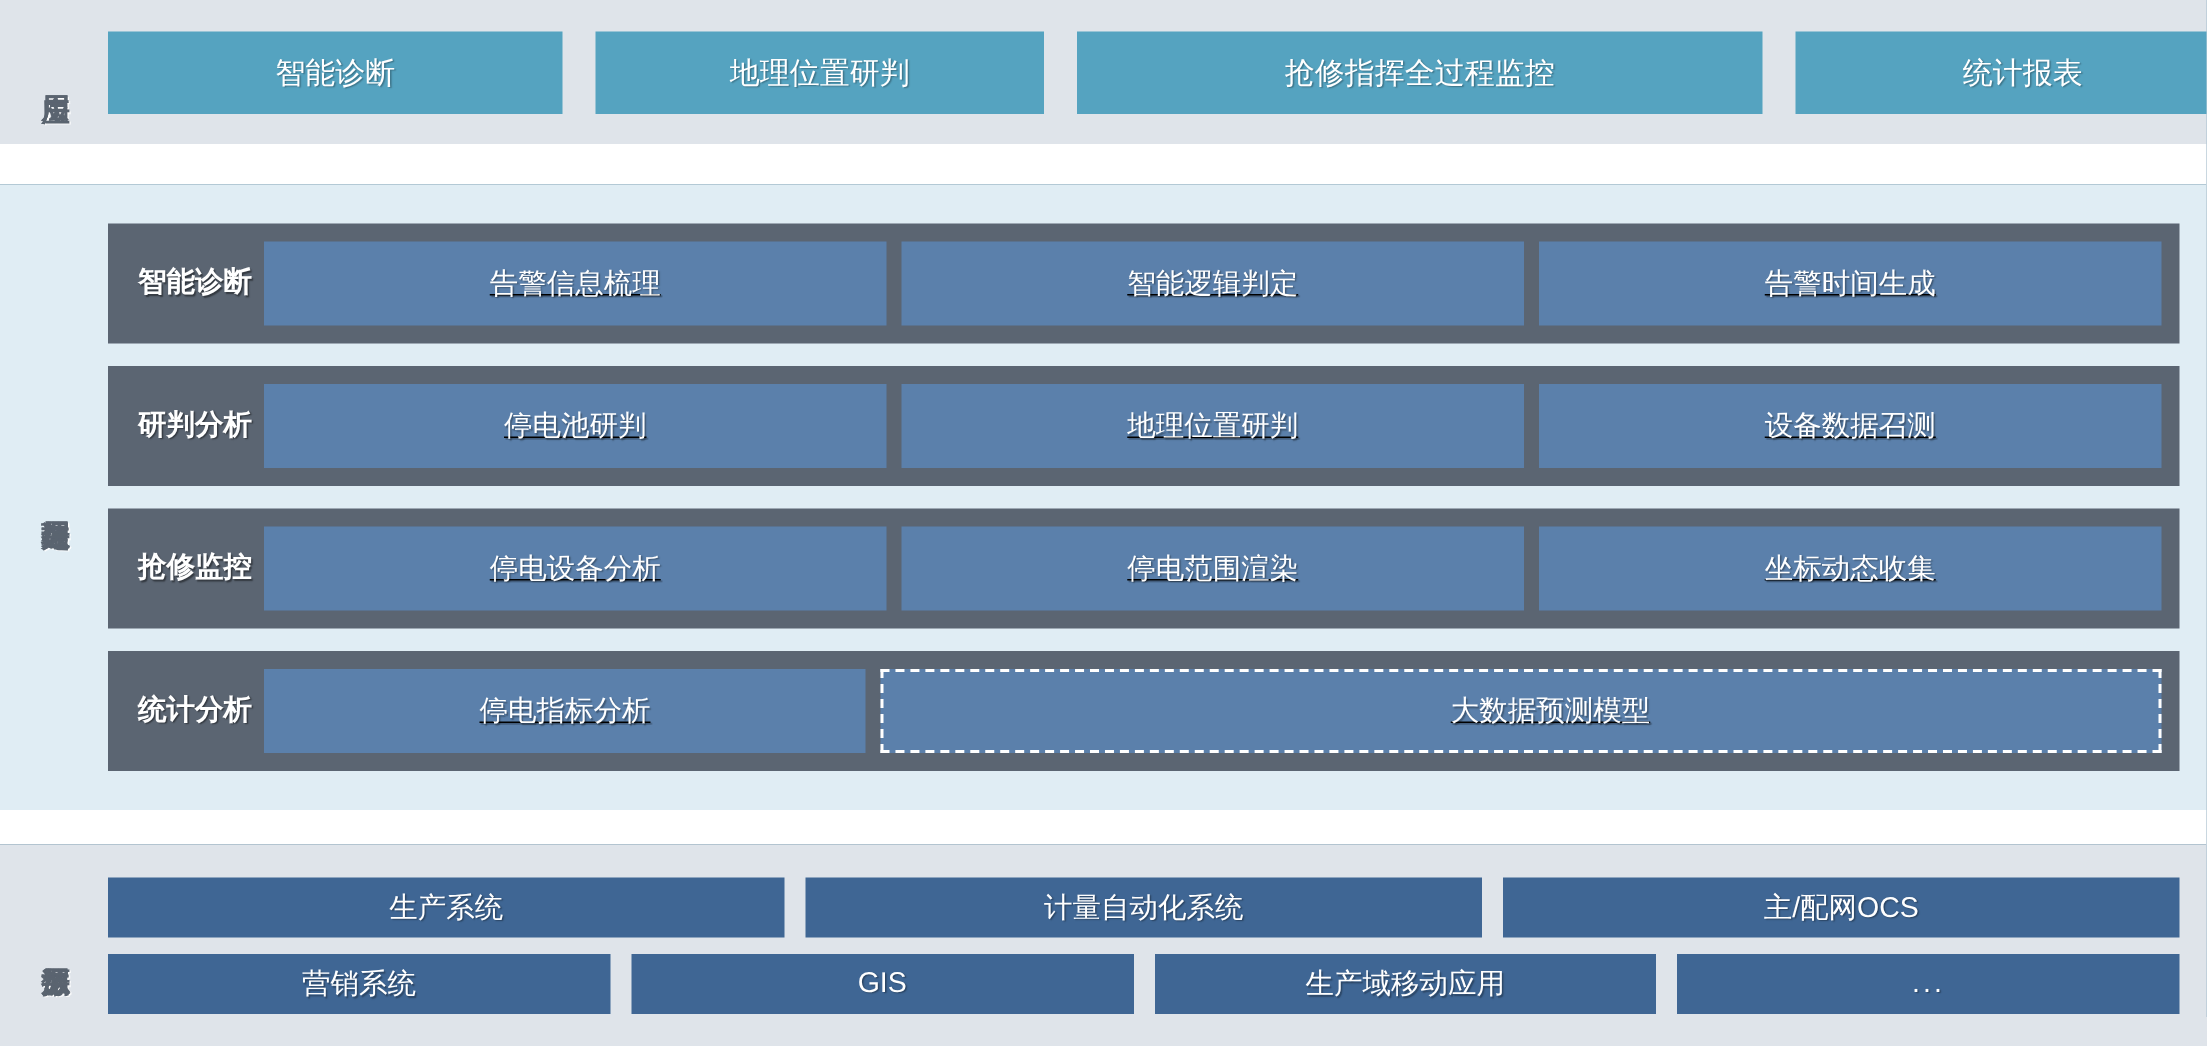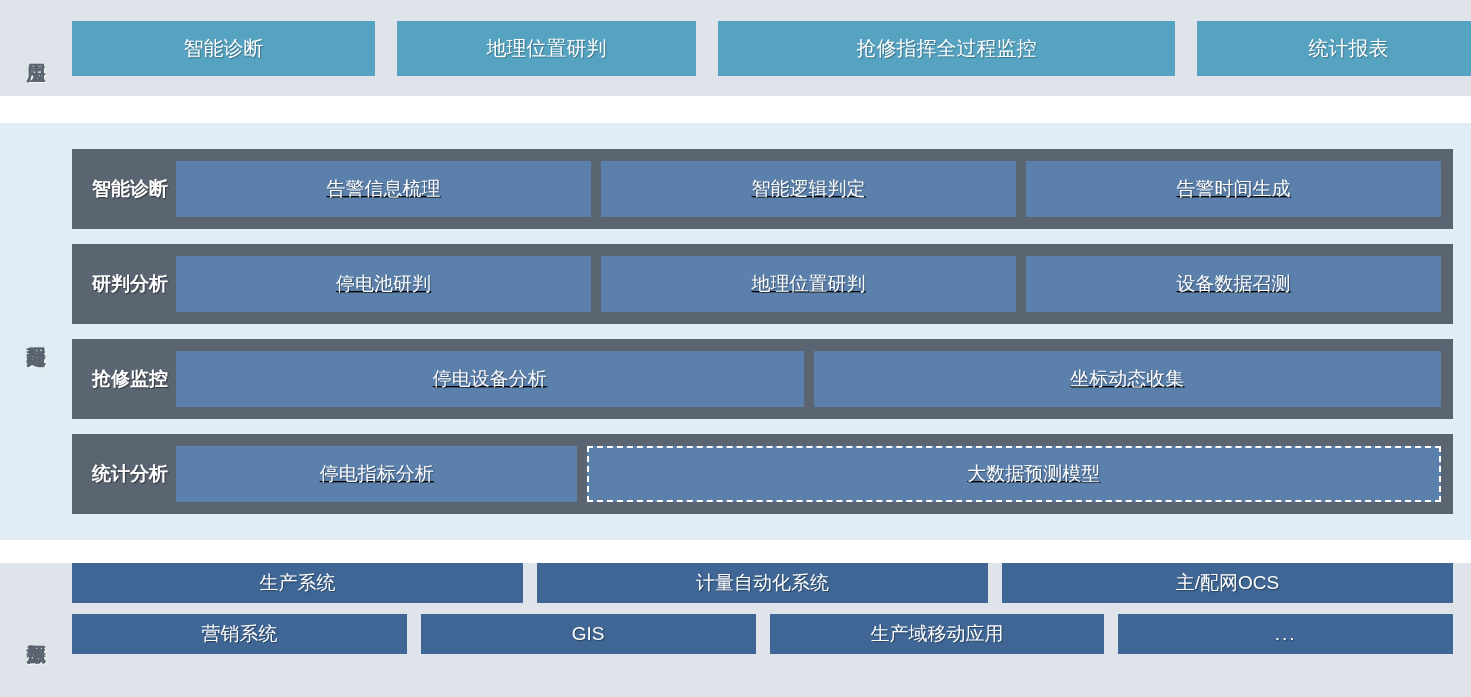--- a/index.html
+++ b/index.html
@@ -136,21 +136,21 @@
   }
   .proc-card.grow2 { flex: 2.02 1 0; padding-left: 39px; }
 
   
   .layer-src {
     background: #dfe4ea;
     height: 134px;
   }
   .layer-src .layer-body {
     flex-direction: column;
-    justify-content: flex-start;
+    justify-content: center;
     gap: 11px;
     padding: 0 18px 0 0;
   }
   .src-row {
     display: flex;
     gap: 14px;
     height: 40px;
   }
   .src-card {
     flex: 1 1 0;
@@ -200,20 +200,21 @@
           <div class="proc-card">停电池研判</div>
           <div class="proc-card">地理位置研判</div>
           <div class="proc-card">设备数据召测</div>
         </div>
       </div>
 
       <div class="proc-row">
         <div class="proc-row-label">抢修监控</div>
         <div class="proc-cards">
           <div class="proc-card">停电设备分析</div>
+          <div class="proc-card">停电范围渲染</div>
           <div class="proc-card">坐标动态收集</div>
         </div>
       </div>
 
       <div class="proc-row">
         <div class="proc-row-label">统计分析</div>
         <div class="proc-cards">
           <div class="proc-card">停电指标分析</div>
           <div class="proc-card dashed grow2">大数据预测模型</div>
         </div>

